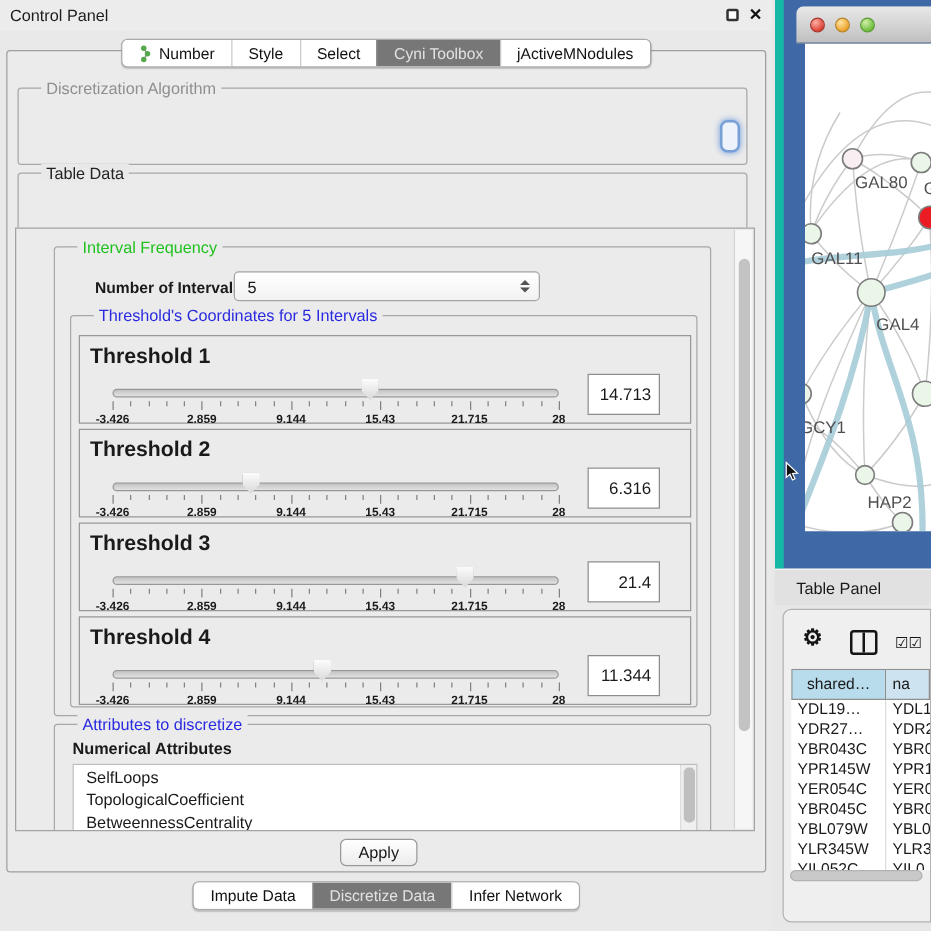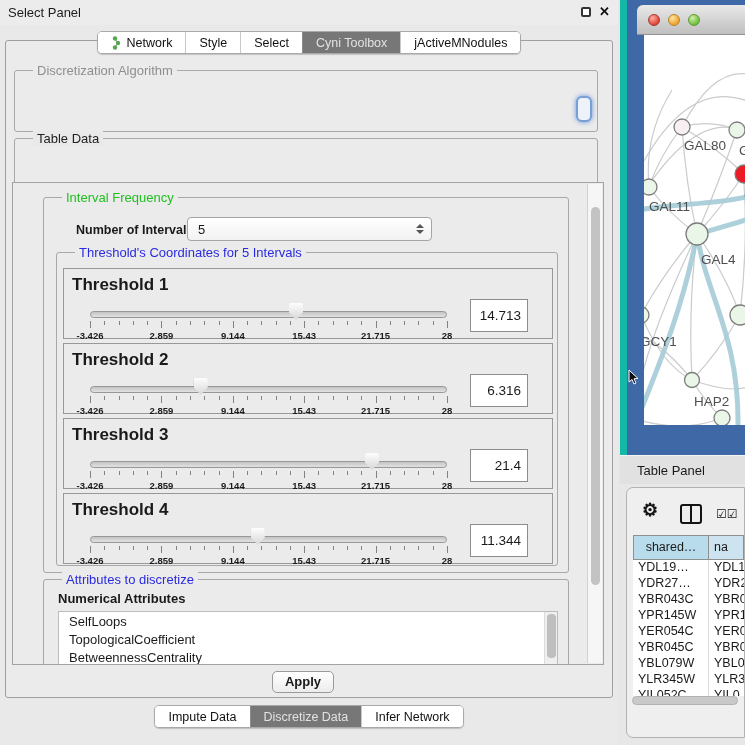--- a/index.html
+++ b/index.html
@@ -76,21 +76,21 @@
   .valuebox { position:absolute; left:406px; top:30px; width:58px; height:33px; background:#fff; border:1px solid #8c8c8c; font-size:13.5px; text-align:right; padding:8px 6px 0 0; }
 
   #attrs-group { position:absolute; left:30px; top:396px; width:526px; height:182px; border:1px solid #a8a8a8; border-radius:3px; }
   #attrs-group > .group-title { color:var(--title-blue); }
   #attrs-label { position:absolute; left:14px; top:11px; font-size:13px; font-weight:bold; }
   #attr-list { position:absolute; left:14px; top:31px; width:500px; height:100px; background:#fff; border:1px solid #bdbdbd; overflow:hidden; }
   .attr-item { padding:2px 0 1px 10px; font-size:13px; }
   #list-vscroll { position:absolute; right:0; top:0; bottom:0; width:13px; background:#efefef; border-left:1px solid #ddd; }
   #list-vscroll-thumb { position:absolute; left:2px; top:2px; width:9px; height:44px; background:#bfbfbf; border-radius:4px; }
 
-  #apply-btn { position:absolute; left:272px; top:671px; width:62px; height:22px; background:linear-gradient(#ffffff,#ececec); border:1px solid #9a9a9a; border-radius:5px; font-size:13px; text-align:center; line-height:20px;font-weight:bold; }
+  #apply-btn { position:absolute; left:272px; top:671px; width:62px; height:22px; background:linear-gradient(#ffffff,#ececec); border:1px solid #9a9a9a; border-radius:5px; font-size:13px; text-align:center; line-height:20px; }
 
   
   #net-frame { position:absolute; left:620px; top:0; width:125px; height:455px; background:var(--frame-blue); border-left:7px solid #14b8a6; }
   #net-win { position:absolute; left:10px; top:5px; width:115px; height:443px; }
   #net-titlebar { position:absolute; left:0; top:0; right:0; height:30px; background:linear-gradient(#e9e9e9,#bfbfbf); border-bottom:1px solid #929292; border-radius:6px 0 0 0; }
   .light { position:absolute; top:9px; width:12px; height:12px; border-radius:50%; }
   #light-red { left:11px; background:radial-gradient(circle at 35% 30%, #ffb0a6, #de4437 70%); border:1px solid #a8382e; }
   #light-yellow { left:31px; background:radial-gradient(circle at 35% 30%, #ffe3a1, #eda42d 70%); border:1px solid #b8852a; }
   #light-green { left:51px; background:radial-gradient(circle at 35% 30%, #d2f0a8, #6fbf3f 70%); border:1px solid #5e9c36; }
   #net-canvas { position:absolute; left:7px; top:30px; right:0; bottom:23px; background:#fff; overflow:hidden; }
@@ -113,38 +113,38 @@
   .tp-c0 { width:76px; padding-left:5px; border-right:1px solid #dcdcdc; overflow:hidden; white-space:nowrap; }
   .tp-c1 { flex:1; padding-left:5px; overflow:hidden; white-space:nowrap; }
   #tp-hscroll { position:absolute; left:5px; right:3px; top:208px; height:10px; }
   #tp-hscroll-thumb { position:absolute; left:0; top:0; height:9px; width:97%; background:#c9c9c9; border:1px solid #b2b2b2; border-radius:5px; }
 </style>
 </head>
 <body>
 
 <div id="control-panel">
   <div id="cp-titlebar">
-    <span id="cp-title">Select Panel</span>
+    <span id="cp-title">Control Panel</span>
     <span id="float-box"></span>
     <span id="close-x">✕</span>
   </div>
 
   <div id="outer-panel"></div>
 
   <div class="segbar" id="top-segbar">
     <div class="seg-group">
       <span class="seg">
         <svg class="net-ico" viewBox="0 0 11 14">
           <line x1="4" y1="3" x2="7" y2="7" stroke="#8a8a8a" stroke-width="1"></line>
           <line x1="7" y1="7" x2="4" y2="11" stroke="#8a8a8a" stroke-width="1"></line>
           <circle cx="4" cy="2.5" r="2.2" fill="#56a84e"></circle>
           <circle cx="7" cy="7" r="2.2" fill="#56a84e"></circle>
           <circle cx="4" cy="11.5" r="2.2" fill="#56a84e"></circle>
         </svg>
-        <span>Network</span>
+        <span>Number</span>
       </span>
       <span class="seg div">
           <span>Style</span>
         </span>
       <span class="seg div">
           <span>Select</span>
         </span>
       <span class="seg active">
           <span>Cyni Toolbox</span>
         </span>

